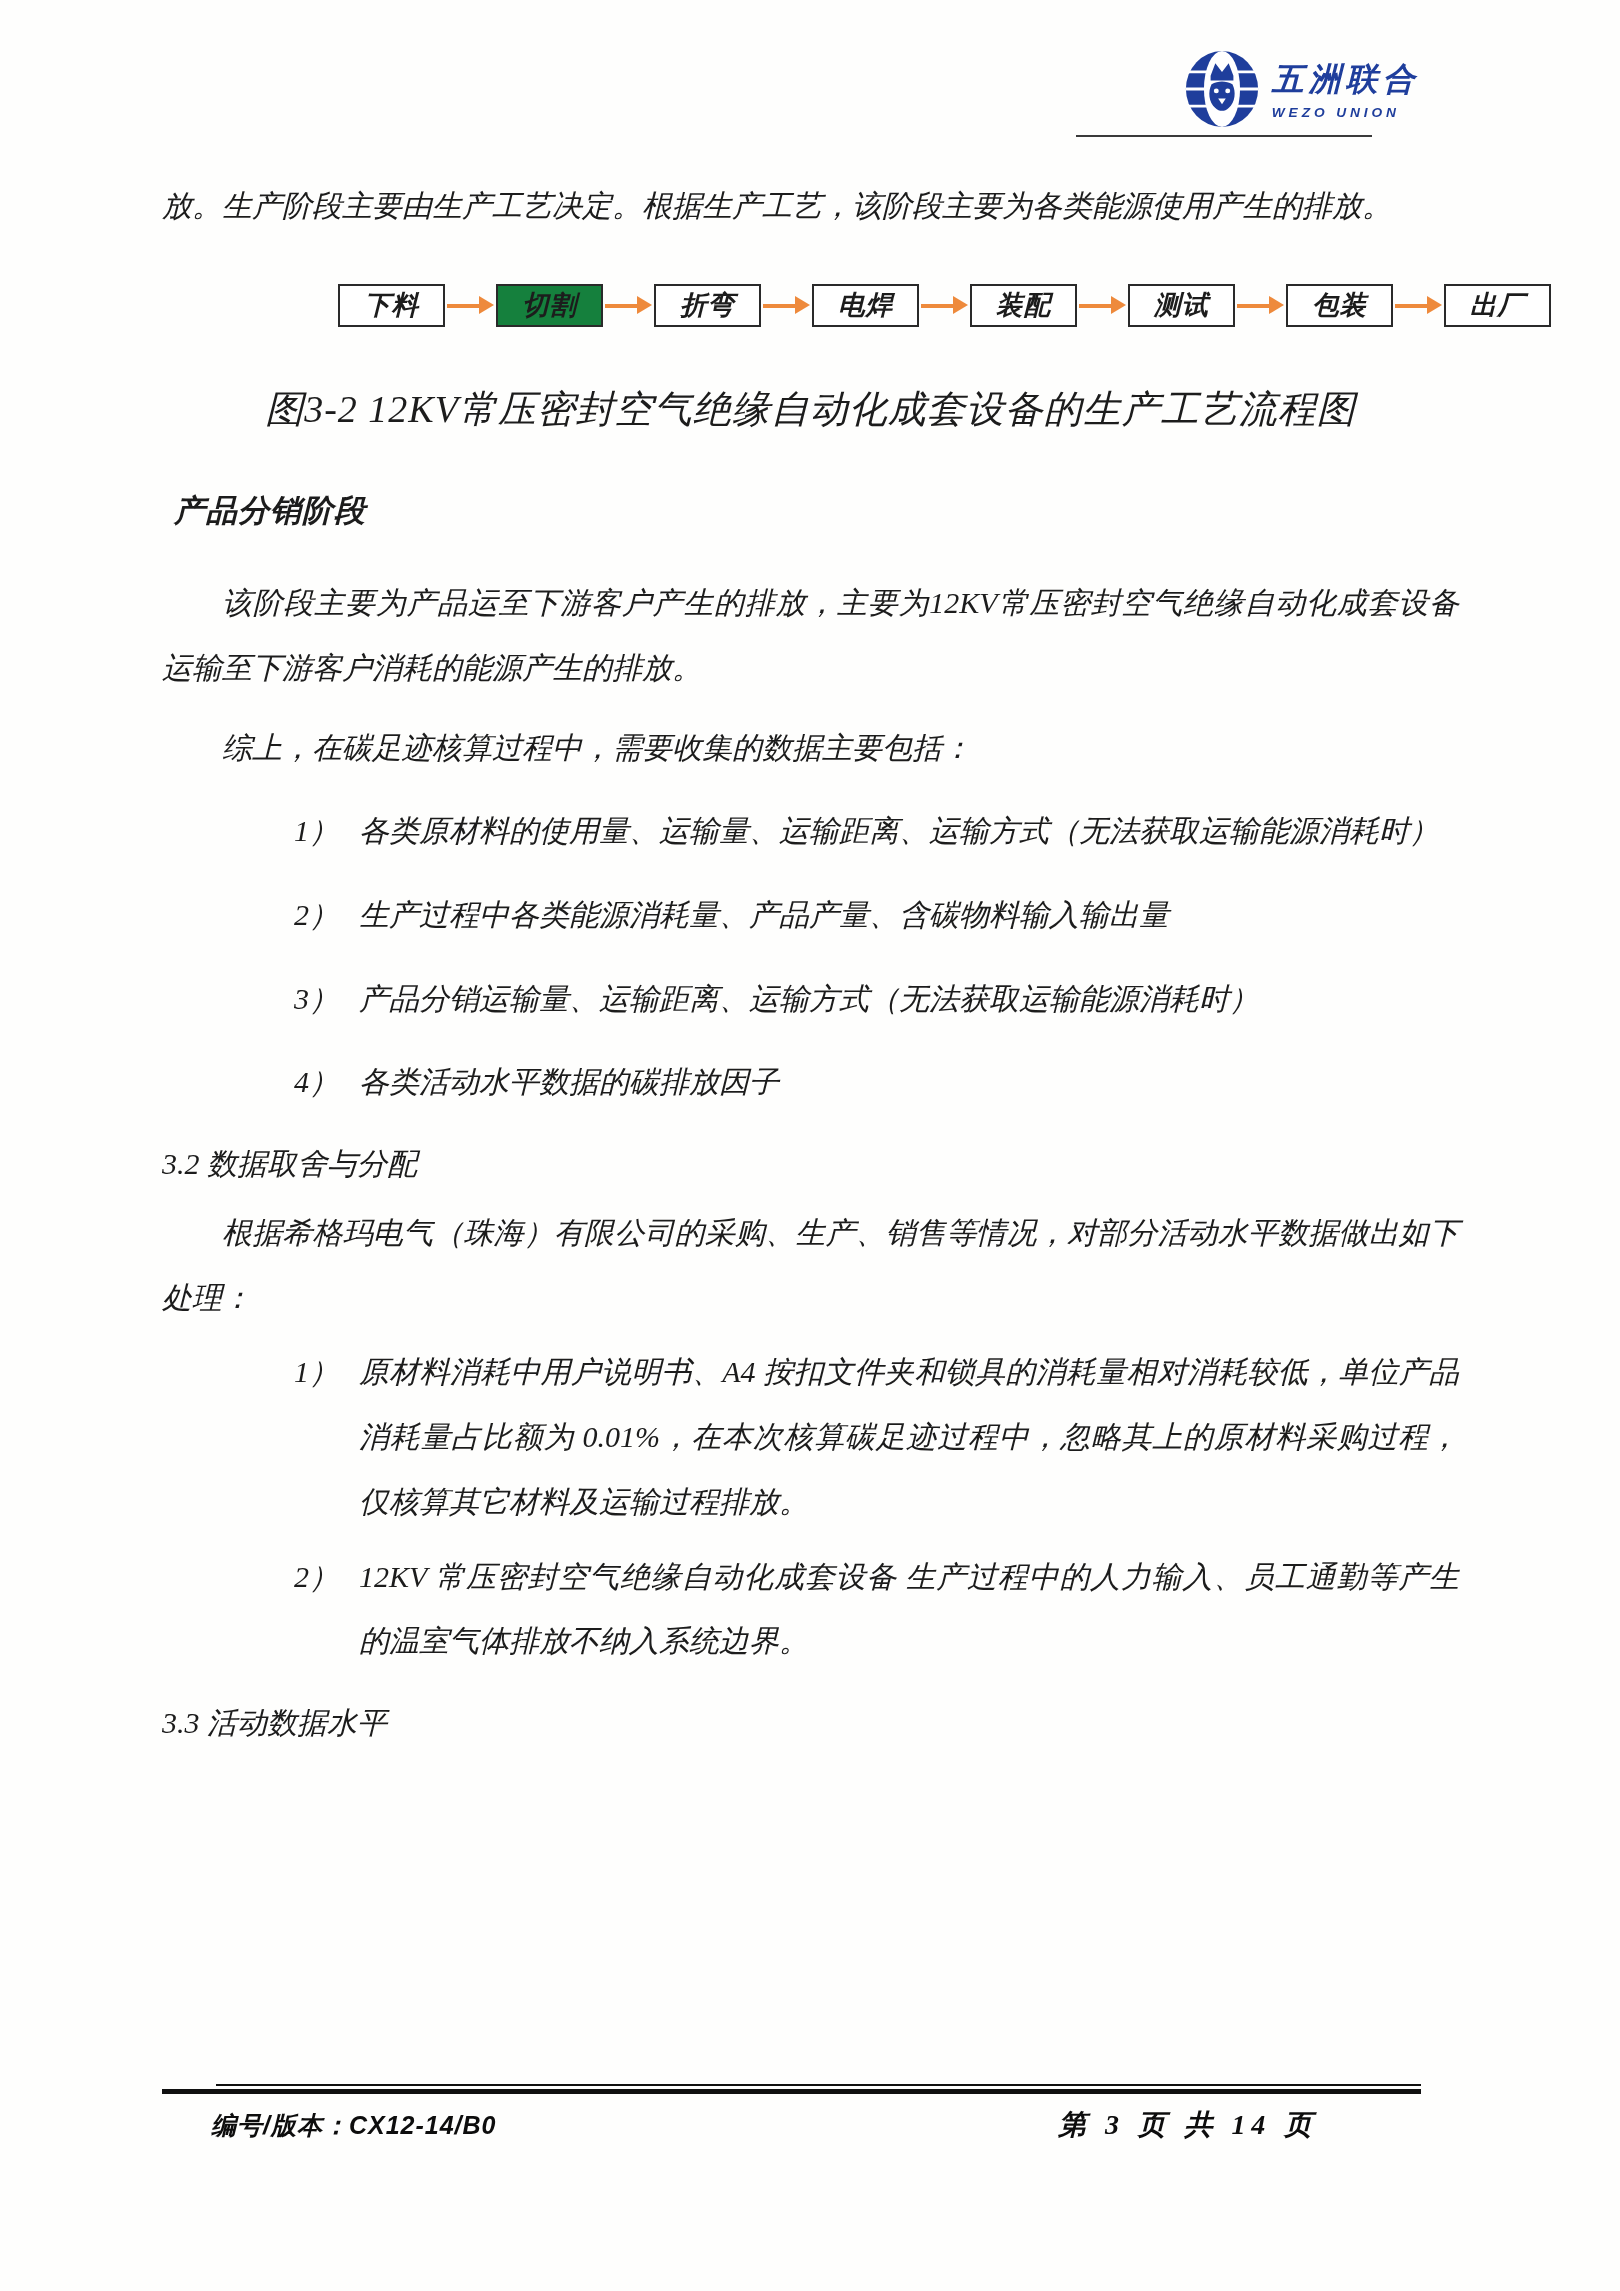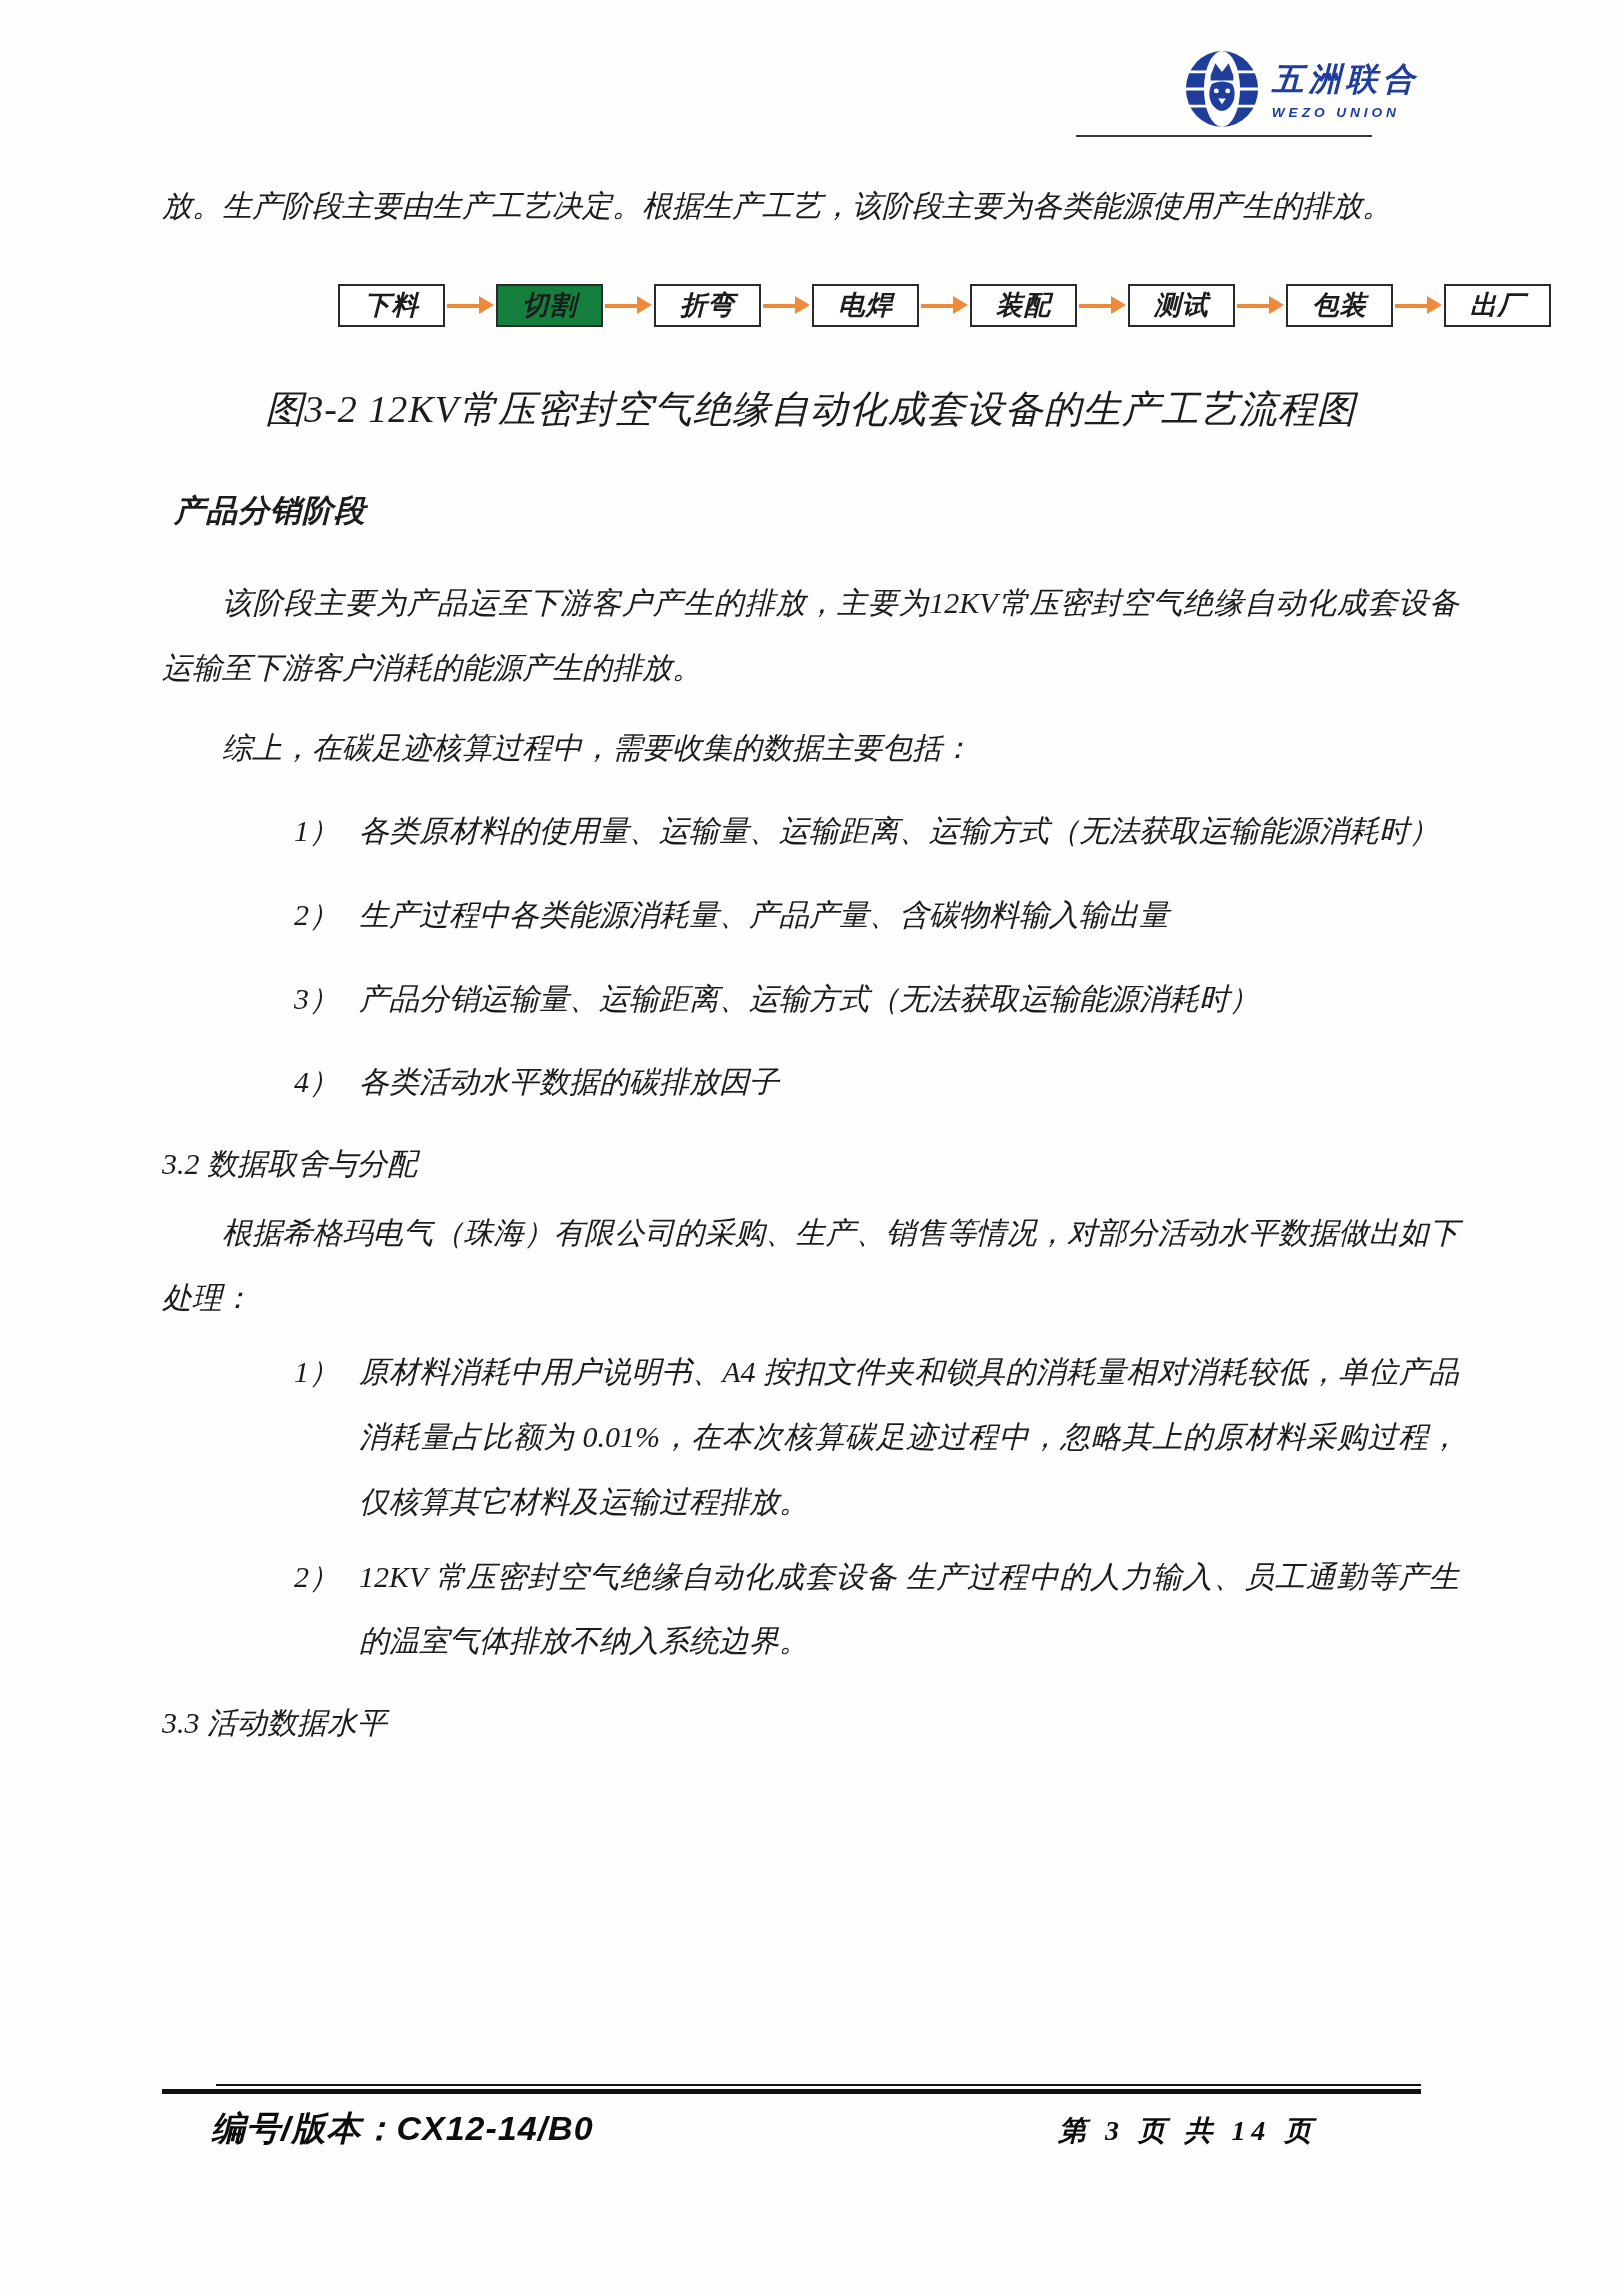--- a/index.html
+++ b/index.html
@@ -71,21 +71,21 @@
   .list1 .li { margin-top:17.6px; }
   .list2 .li { line-height:2.16; margin-top:9.8px; }
 
   
   .footer { position:absolute; left:162px; top:2084px; width:1259px; }
   .rule-thin  { border-bottom:2.9px solid #101010; margin-left:54px; }
   .rule-thick { border-bottom:5.9px solid #101010; margin-top:2.9px; }
   .footer-row { display:flex; justify-content:space-between; align-items:baseline; margin-top:11.8px; }
   .doc-code {
     font-family:"Liberation Sans","DejaVu Sans",sans-serif;
-    font-size:34px; font-weight:bold; color:#0d0d0d; padding-left:49px; letter-spacing:1px;
+    font-size:25px; font-weight:bold; color:#0d0d0d; padding-left:49px; letter-spacing:1px;
   }
   .page-info { font-size:28px; font-weight:bold; color:#0d0d0d; letter-spacing:5.9px; padding-right:103px; }
 </style>
 </head>
 <body>
 
 <div class="page" style="--brand: #1f3e9c; --arrow: #ee8a3c;">
 
   <div class="logo-wrap">
     <div class="logo-row">

